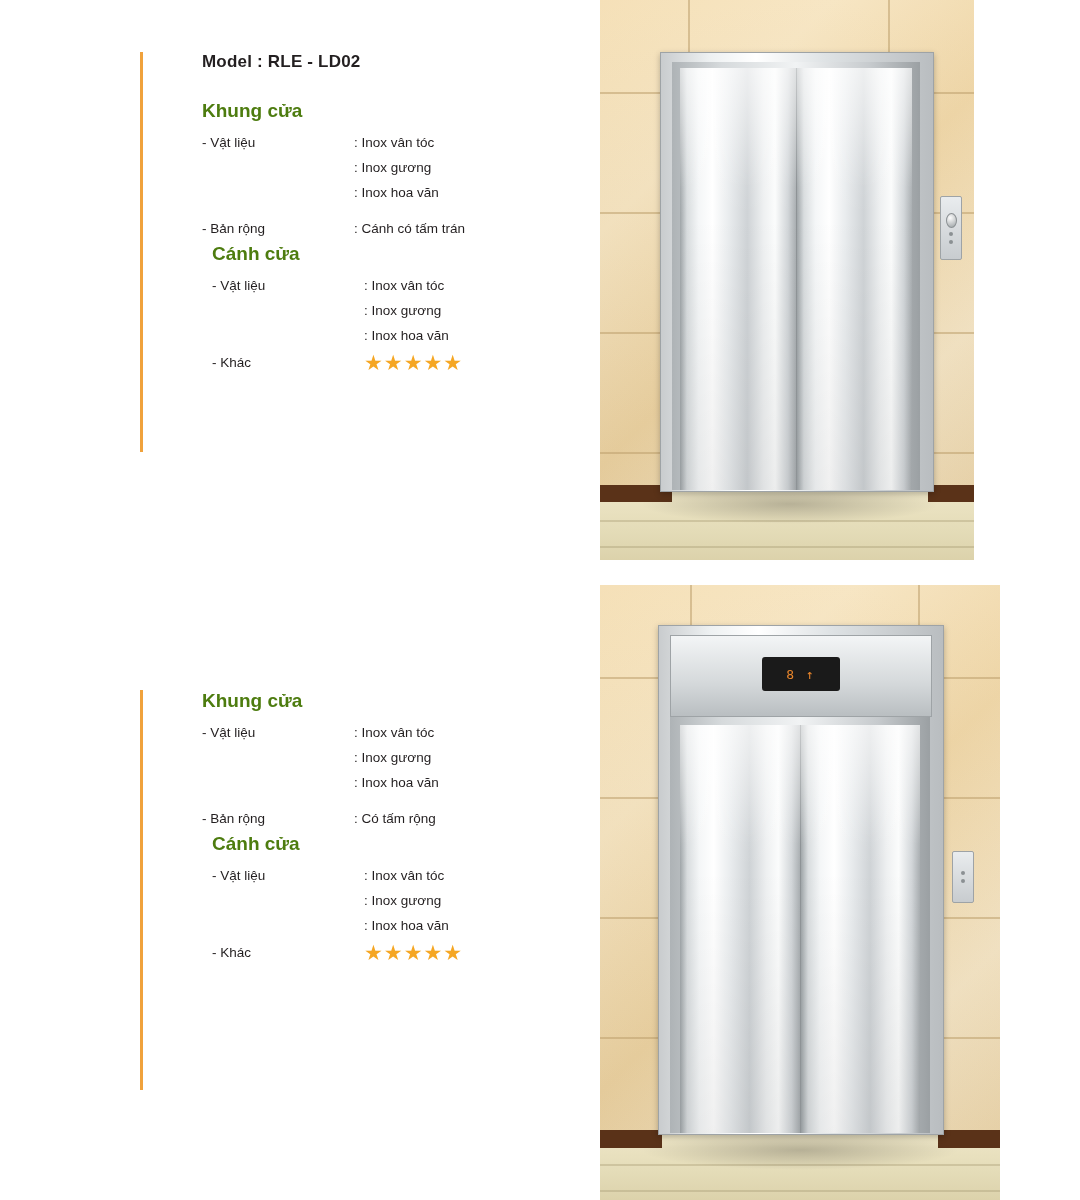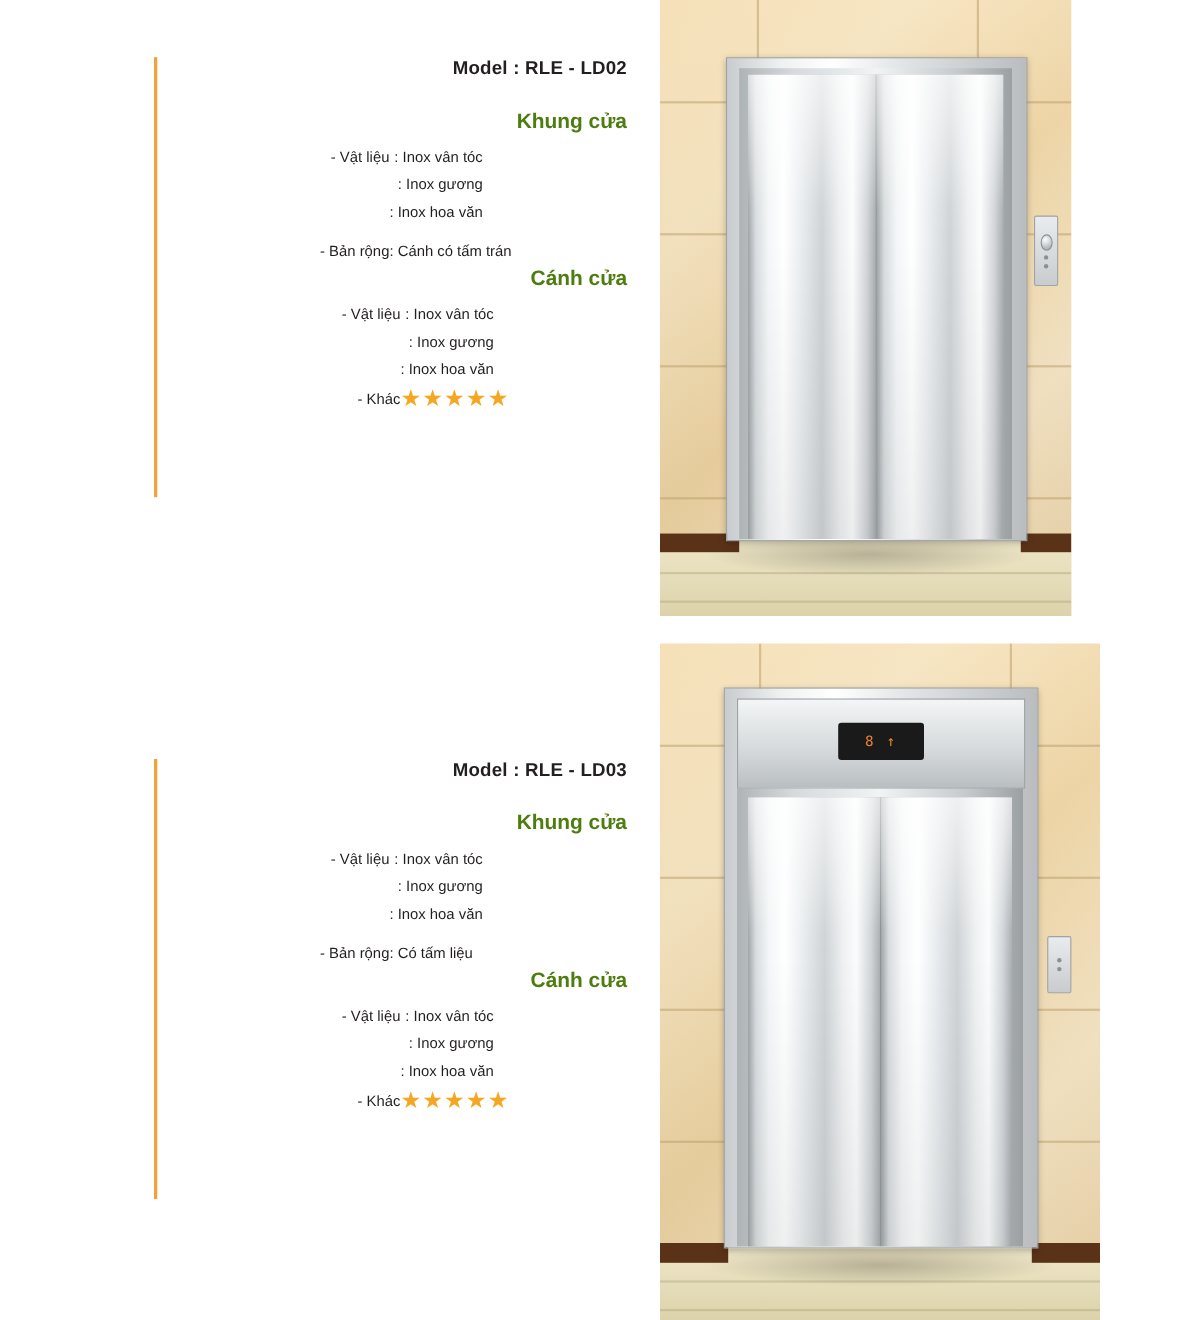--- a/index.html
+++ b/index.html
@@ -23,21 +23,20 @@
   }
   .spec-block .accent-bar {
     position: absolute;
     left: 0;
     top: 0;
     width: 3px;
     background: #f0a23c;
   }
   .spec-inner {
     padding-left: 62px;
-    text-align: right;
   }
 
   .model-title {
     font-size: 17px;
     font-weight: bold;
     letter-spacing: 0.2px;
     margin: 0 0 28px 0;
     color: #231f20;
   }
   .section-title {
@@ -281,37 +280,36 @@
   <div class="callpanel" style="left:340px;top:196px;width:20px;height:62px;">
     <div class="btn"></div>
     <div class="dot"></div>
     <div class="dot"></div>
   </div>
 </div>
 
 <div class="spec-block" style="top:690px;height:400px;">
   <div class="accent-bar" style="height:400px;"></div>
   <div class="spec-inner">
-    <div class="model-title">Model : RLE - LD03</div>
 
     <div class="section-title">Khung cửa</div>
     <div class="rows">
       <div class="row">
         <div class="label">- Vật liệu</div>
         <div class="values">
           <div>: Inox vân tóc</div>
           <div>: Inox gương</div>
           <div>: Inox hoa văn</div>
         </div>
       </div>
       <div class="gap-row"></div>
       <div class="row">
         <div class="label">- Bản rộng</div>
         <div class="values">
-          <div>: Có tấm liệu</div>
+          <div>: Có tấm rộng</div>
         </div>
       </div>
     </div>
 
     <div class="section-title second">Cánh cửa</div>
     <div class="rows indent">
       <div class="row">
         <div class="label">- Vật liệu</div>
         <div class="values">
           <div>: Inox vân tóc</div>

